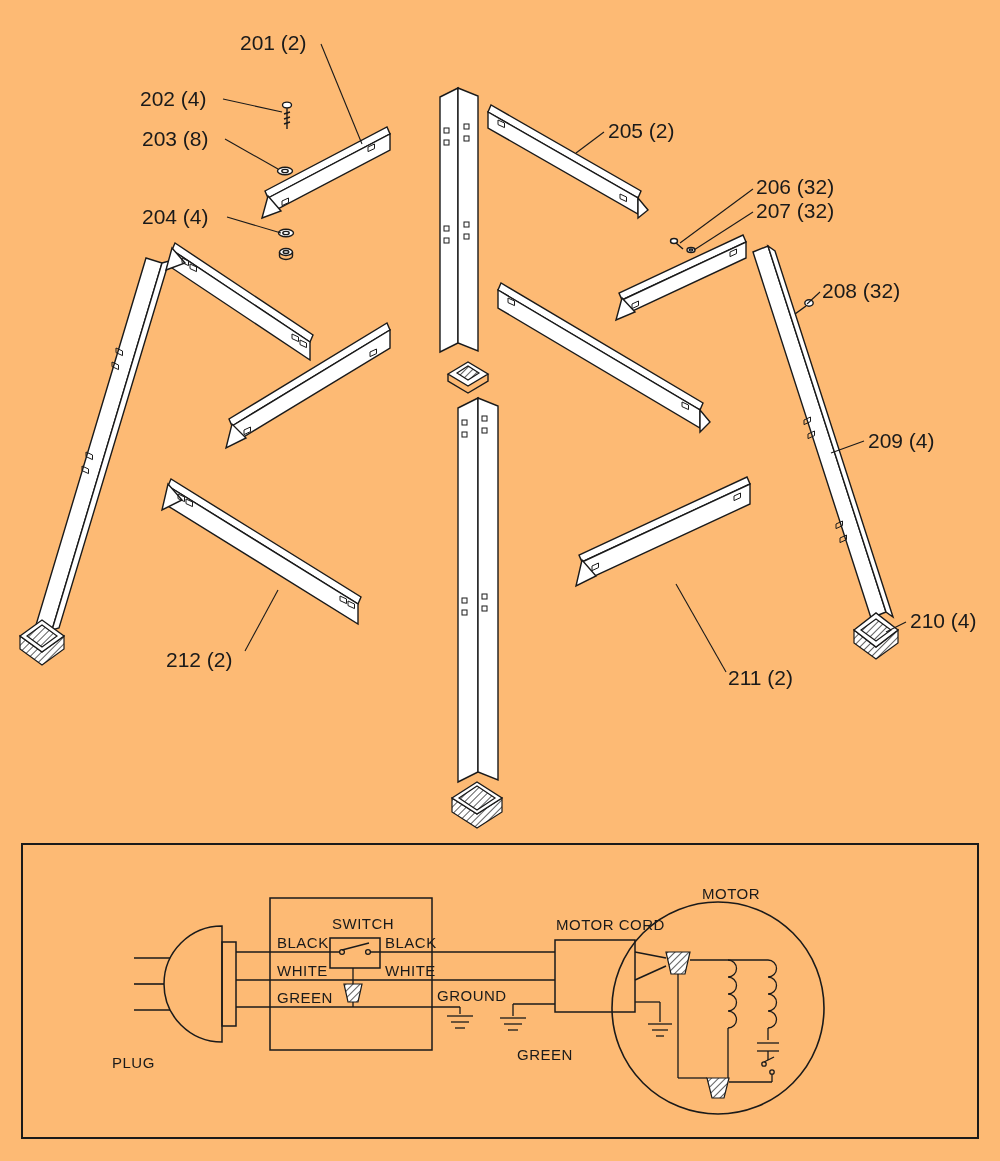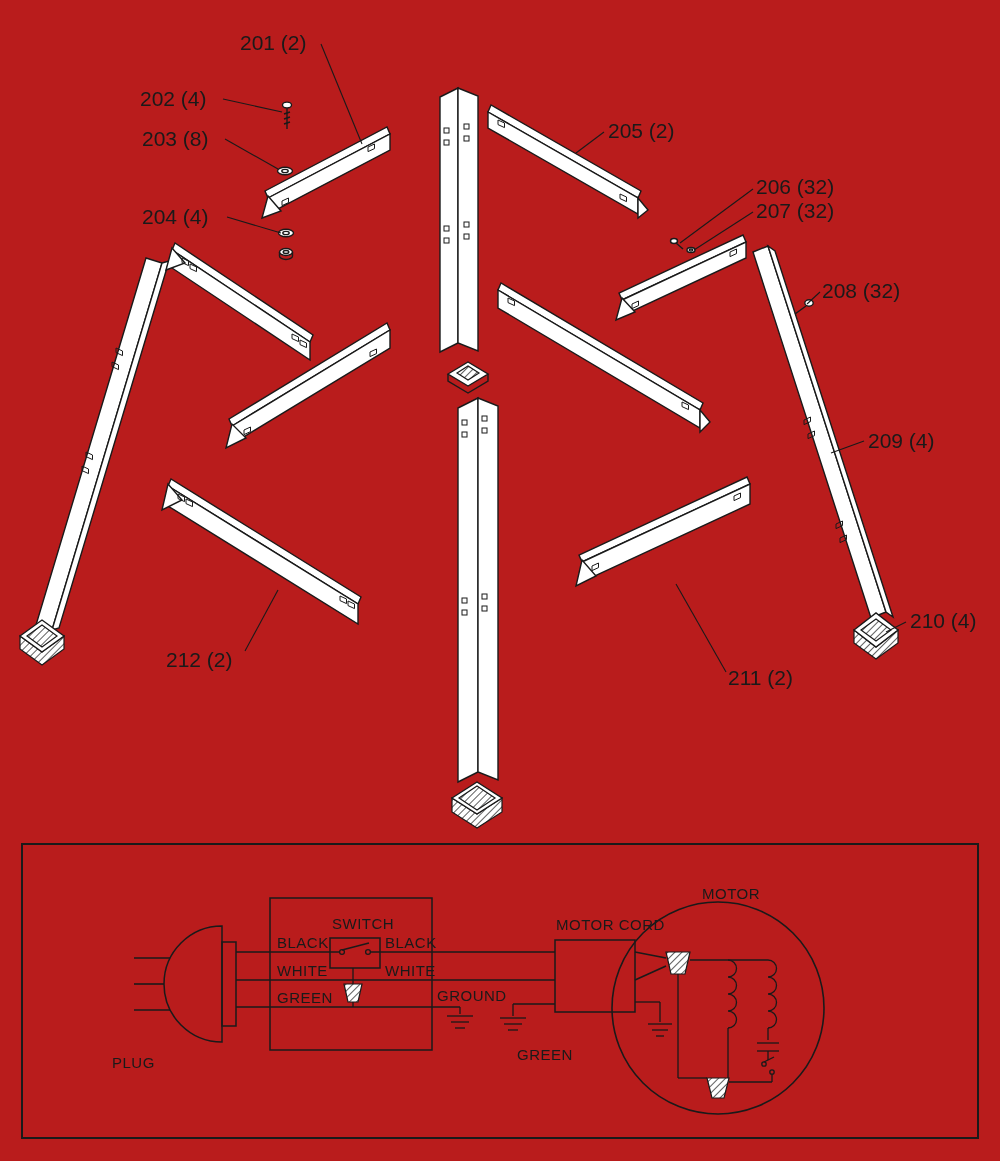--- a/index.html
+++ b/index.html
@@ -1,16 +1,16 @@
 <!DOCTYPE html>
 <html><head>
 <meta charset="utf-8">
 <style>
   html,body{margin:0;padding:0;background:#ffffff;}
-  .page{position:relative;width:1000px;height:1161px;background:#b91c1c;overflow:hidden;
+  .page{position:relative;width:1000px;height:1161px;background:#fdba74;overflow:hidden;
         font-family:"Liberation Sans","DejaVu Sans",sans-serif;}
   svg{display:block;}
   .part-line{stroke:#1a1a1a;stroke-width:1.4;fill:#ffffff;}
   .part-open{stroke:#1a1a1a;stroke-width:1.4;fill:none;}
   .hatched{stroke:#1a1a1a;stroke-width:1.2;fill:url(#hatch);}
   .leader{stroke:#1a1a1a;stroke-width:1.1;fill:none;}
   .plabel{font-size:21px;fill:#1a1a1a;}
   .wlabel{font-size:15px;fill:#1a1a1a;letter-spacing:0.5px;}
   .wire{stroke:#1a1a1a;stroke-width:1.6;fill:none;}
   .wthin{stroke:#1a1a1a;stroke-width:1.3;fill:none;}

